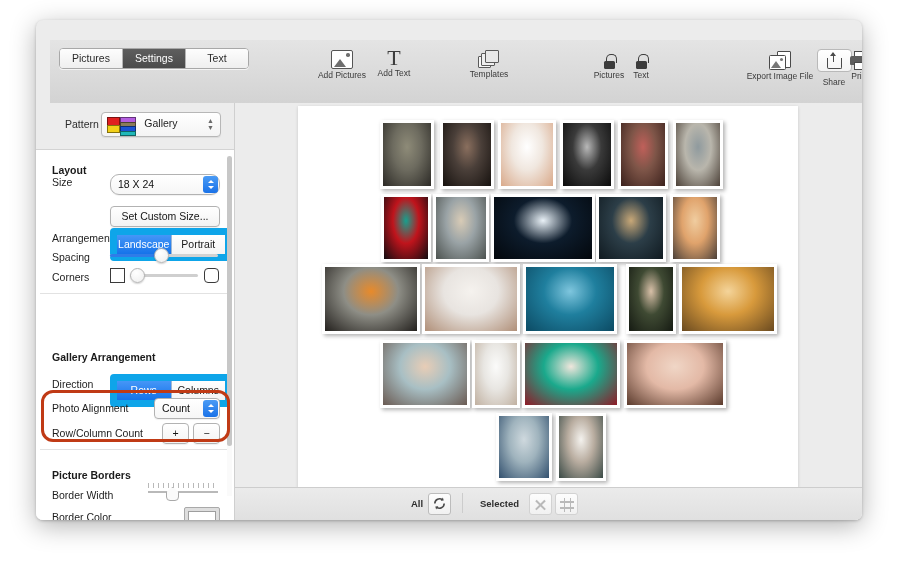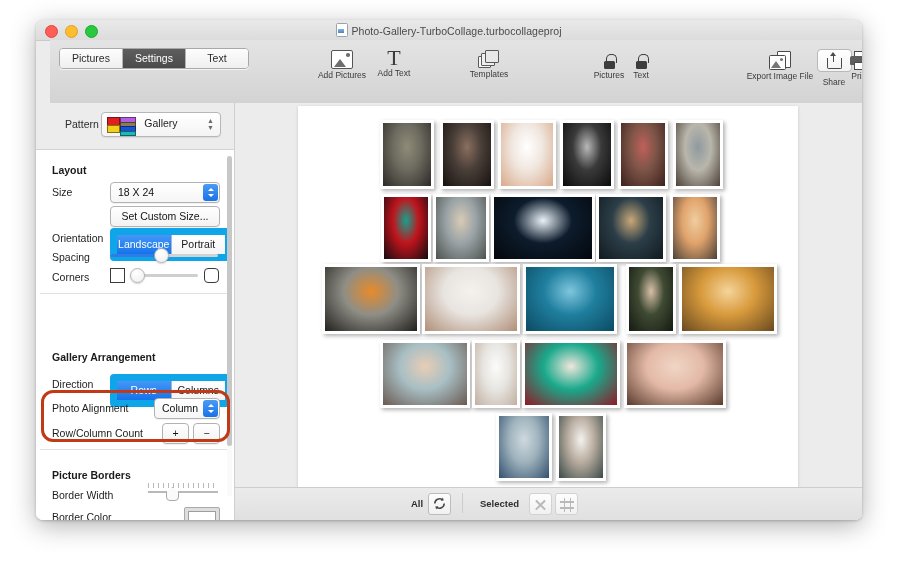--- a/index.html
+++ b/index.html
@@ -236,30 +236,20 @@
   .ic-crop .h{left:0;top:9.5px;width:14px;height:1.8px;}
   .ic-crop .v2{left:9.5px;top:0;width:1.8px;height:14px;}
   .ic-crop .h2{left:0;top:3.5px;width:14px;height:1.8px;}
 </style>
 </head>
 <body>
 
 <div id="app">
  <div class="window">
 
-  <div class="titlebar">
-    <div class="lights">
-      <div class="light l-red"></div>
-      <div class="light l-yel"></div>
-      <div class="light l-grn"></div>
-    </div>
-    <div class="win-title">
-      <span class="doc-ico"></span><span>Photo-Gallery-TurboCollage.turbocollageproj</span>
-    </div>
-  </div>
 
   <div class="toolbar">
     <div class="segctrl">
       <div class="seg">Pictures</div>
       <div class="seg active">Settings</div>
       <div class="seg">Text</div>
     </div>
 
     <div class="tbitem" style="left:264px;top:10px;width:56px;">
       <span class="tbicon ic-pic"></span>
@@ -341,28 +331,28 @@
                 <i class="ps6"></i>
           </div>
           <div class="pat-name">Gallery</div>
           <div class="stepper">▲<br>▼</div>
         </div>
       </div>
 
       <div class="panel">
 
         <div class="grp-title" style="left:16px;top:14px;">Layout</div>
-        <div class="row-label" style="left:16px;top:36px;">Size</div>
-        <div class="popup" style="left:74px;top:32px;width:108px;">
+        <div class="row-label" style="left:16px;top:26px;">Size</div>
+        <div class="popup" style="left:74px;top:24px;width:108px;border-radius:9px;">
           <span class="val">18 X 24</span>
           <span class="arrows"></span>
         </div>
         <div class="pbtn" style="left:74px;top:56px;width:108px;">Set Custom Size...</div>
 
-        <div class="row-label" style="left:16px;top:82px;">Orientation</div>
+        <div class="row-label" style="left:16px;top:82px;">Arrangement</div>
         <div class="seg2" style="left:74px;top:78px;width:108px;">
           <div class="on">Landscape</div>
           <div>Portrait</div>
         </div>
 
         <div class="row-label" style="left:16px;top:101px;">Spacing</div>
         <div class="slider" style="left:74px;top:98px;width:108px;">
           <span class="trk"></span>
               <span class="fill" style="width:45%"></span>
           <span class="knob" style="left:41%"></span>
@@ -380,21 +370,21 @@
 
         <div class="grp-title" style="left:16px;top:201px;">Gallery Arrangement</div>
         <div class="row-label" style="left:16px;top:228px;">Direction</div>
         <div class="seg2" style="left:74px;top:224px;width:108px;">
           <div class="on">Rows</div>
           <div>Columns</div>
         </div>
 
         <div class="row-label" style="left:16px;top:252px;">Photo Alignment</div>
         <div class="popup" style="left:118px;top:248px;width:64px;">
-          <span class="val">Column</span>
+          <span class="val">Count</span>
           <span class="arrows"></span>
         </div>
 
         <div class="row-label" style="left:16px;top:277px;">Row/Column Count</div>
         <div class="pbtn" style="left:126px;top:273px;width:25px;">+</div>
         <div class="pbtn" style="left:157px;top:273px;width:25px;">−</div>
 
         <div class="divider" style="left:4px;top:299px;"></div>
 
         <div class="grp-title" style="left:16px;top:319px;">Picture Borders</div>

